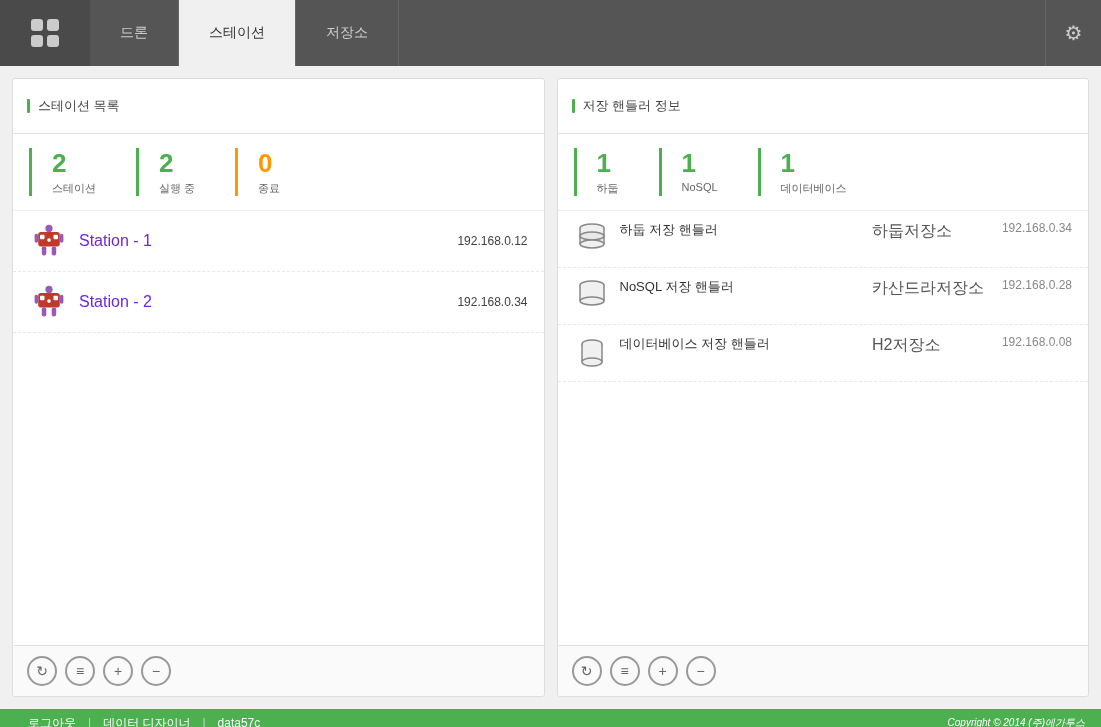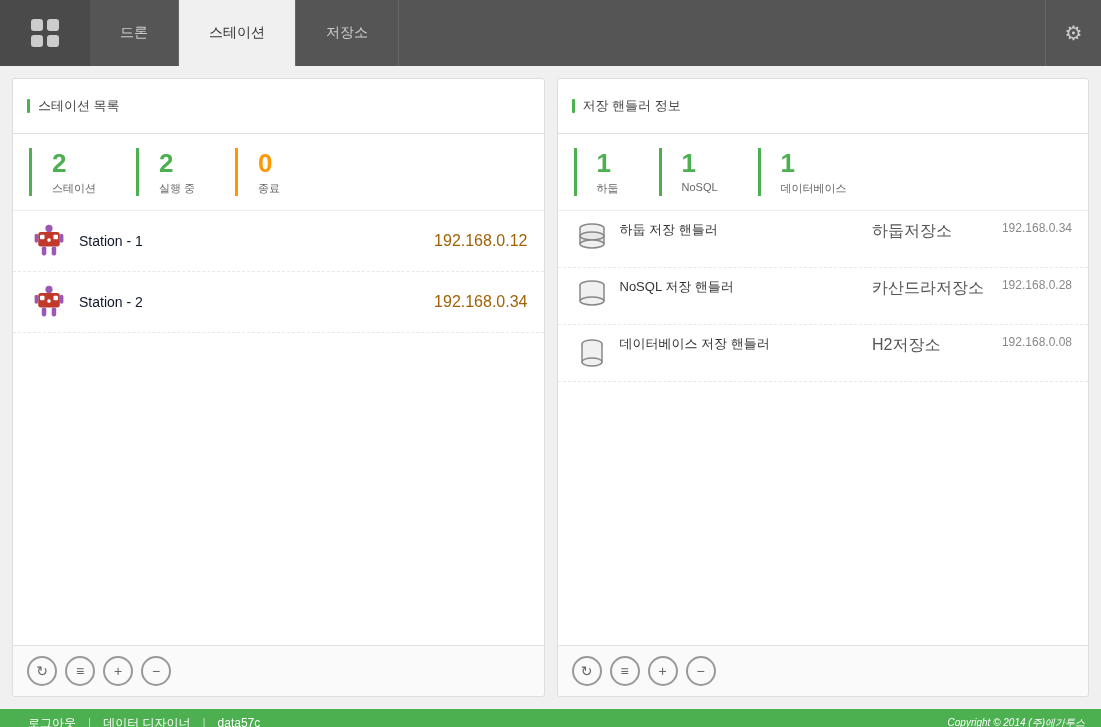--- a/index.html
+++ b/index.html
@@ -33,22 +33,22 @@
     .stat-number { font-size: 26px; font-weight: bold; line-height: 1.2; }
     .stat-number.green { color: #4CAF50; }
     .stat-number.orange { color: #FF9800; }
     .stat-label { font-size: 11px; color: #666; margin-top: 2px; }
 
     
     .station-list { padding: 0; }
     .station-item { display: flex; align-items: center; padding: 10px 16px; border-bottom: 1px dashed #e8e8e8; gap: 10px; }
     .robot-icon { width: 40px; height: 40px; display: flex; align-items: center; justify-content: center; flex-shrink: 0; }
     .robot-svg { width: 36px; height: 36px; }
-    .station-name { flex: 1; font-size: 14px; color: #0f172a; }
-    .station-ip { color: #a16207; font-size: 16px; margin-left: auto; }
+    .station-name { flex: 1; font-size: 16px; color: #6d28d9; }
+    .station-ip { color: #404040; font-size: 12px; margin-left: auto; }
 
     
     .handler-list { padding: 0; }
     .handler-item { display: flex; align-items: flex-start; padding: 10px 16px; border-bottom: 1px dashed #e8e8e8; gap: 10px; }
     .db-icon { width: 36px; height: 36px; display: flex; align-items: center; justify-content: center; flex-shrink: 0; }
     .handler-name { flex: 1; font-size: 13px; color: #333; }
     .handler-storage { color: #555; font-size: 16px; width: 120px; }
     .handler-ip { color: #888; font-size: 12px; margin-left: auto; }
 
     

